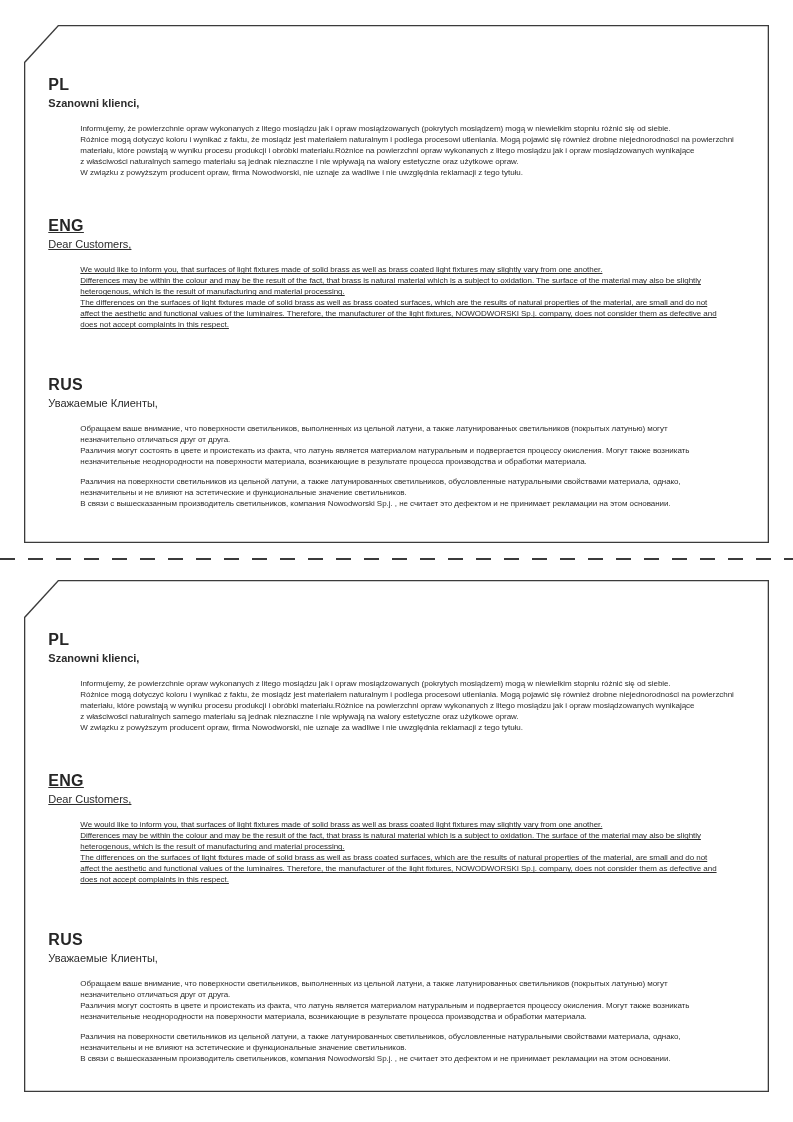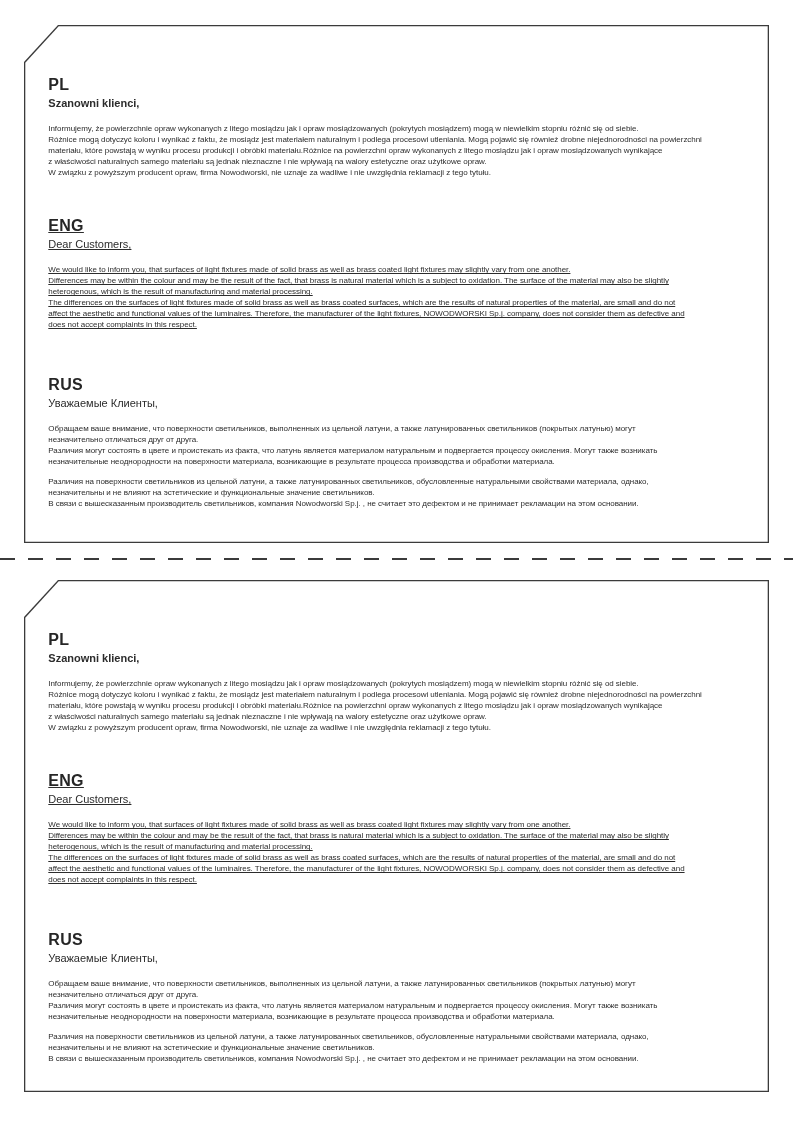--- a/index.html
+++ b/index.html
@@ -49,20 +49,21 @@
     margin: 0 0 14px 0;
   }
   .greeting.bold { font-weight: bold; }
   .para { margin: 0; }
   .para + .para { margin-top: 9px; }
   .line {
     font-size: 8px;
     line-height: 11px;
     letter-spacing: -0.05px;
     white-space: nowrap;
+    margin-left: 32px;
   }
   .section-eng { margin-top: 39px; text-decoration: underline; }
   .section-rus { margin-top: 46px; }
 </style>
 </head>
 <body>
 
 <div class="panel panel-1">
   <div class="panel-inner">
     <div class="panel-content">

